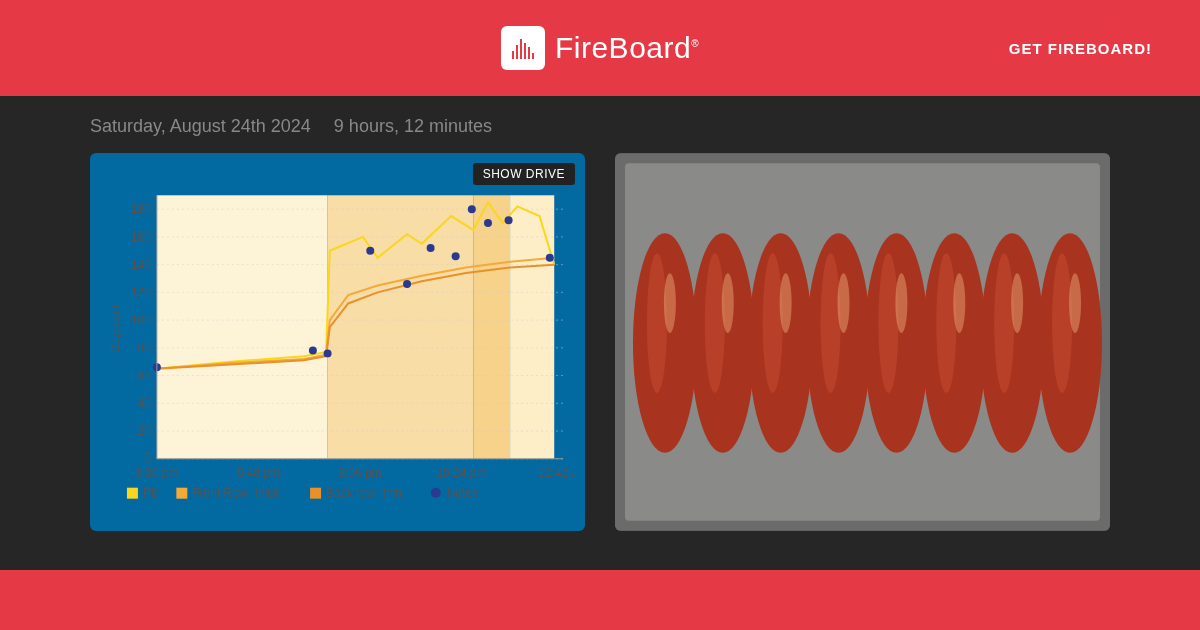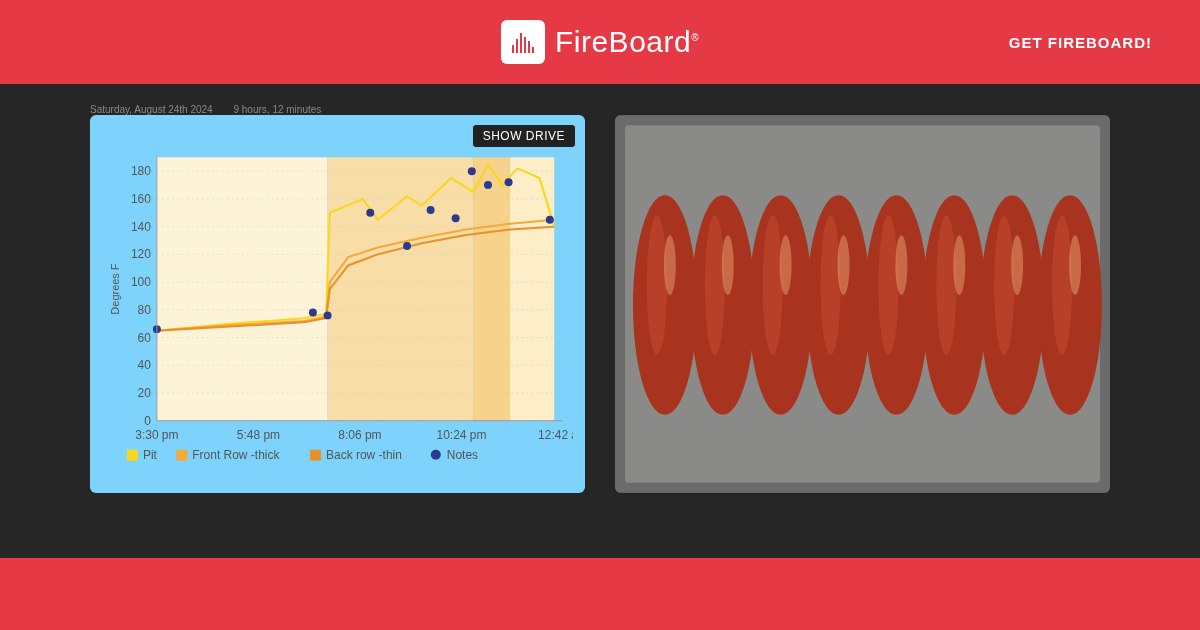--- a/index.html
+++ b/index.html
@@ -1,29 +1,29 @@
 <!DOCTYPE html>
 <html><head>
 <meta charset="utf-8">
 <style>
 * { margin: 0; padding: 0; box-sizing: border-box; }
 body { font-family: -apple-system, BlinkMacSystemFont, "Segoe UI", sans-serif; background: #e63946; width: 1200px; height: 630px; overflow: hidden; }
-.header { background: #e63946; height: 84px; display: flex; align-items: center; justify-content: center; position: relative; }
+.header { background: #e63946; height: 96px; display: flex; align-items: center; justify-content: center; position: relative; }
 .logo-wrap { display: flex; align-items: center; gap: 10px; }
 .logo-box { width: 44px; height: 44px; background: white; border-radius: 6px; display: flex; align-items: center; justify-content: center; }
 .logo-box svg { width: 30px; height: 30px; }
 .brand { color: white; font-size: 30px; font-weight: 400; letter-spacing: 0.5px; }
 .brand sup { font-size: 10px; vertical-align: super; }
 .cta { position: absolute; right: 48px; color: white; font-weight: 700; font-size: 15px; letter-spacing: 1px; cursor: pointer; }
 .dark { background: #262626; padding: 20px 90px 40px; height: 474px; }
 .title { color: white; font-size: 38px; font-weight: 600; margin-bottom: 4px; }
-.meta { color: #888; font-size: 10px; margin-bottom: 0; }
+.meta { color: #888; font-size: 18px; margin-bottom: 16px; }
 .meta span { margin-right: 18px; }
 .panels { display: flex; gap: 30px; }
-.card { background: #7dd3fc; border-radius: 6px; width: 496px; height: 378px; position: relative; padding: 12px; }
+.card { background: #0369a1; border-radius: 6px; width: 496px; height: 378px; position: relative; padding: 12px; }
 .show-drive { position: absolute; top: 10px; right: 10px; background: #222; color: white; font-size: 12px; padding: 4px 10px; border-radius: 3px; cursor: pointer; letter-spacing: 0.5px; }
 .chart-area { width: 100%; height: 100%; }
 .photo { width: 496px; height: 378px; border-radius: 6px; background: #555; position: relative; overflow: hidden; }
 .photo svg { width: 100%; height: 100%; }
 .footer-strip { background: #e63946; height: 76px; }
 </style>
 </head>
 <body>
 
 <div class="header">

